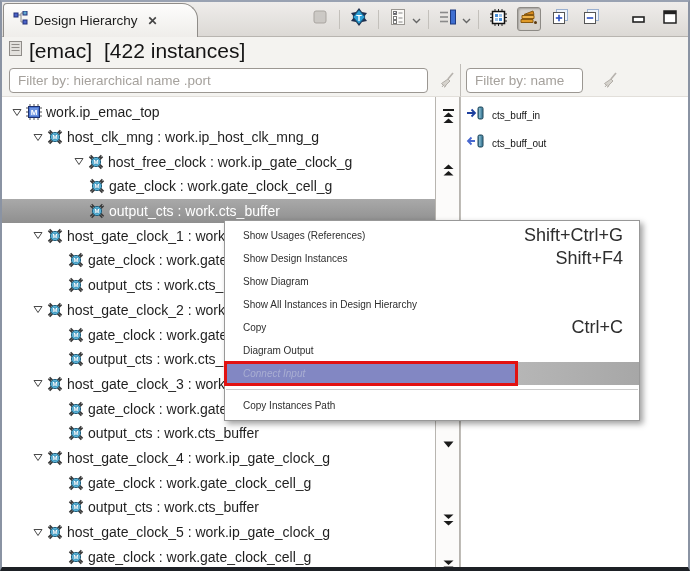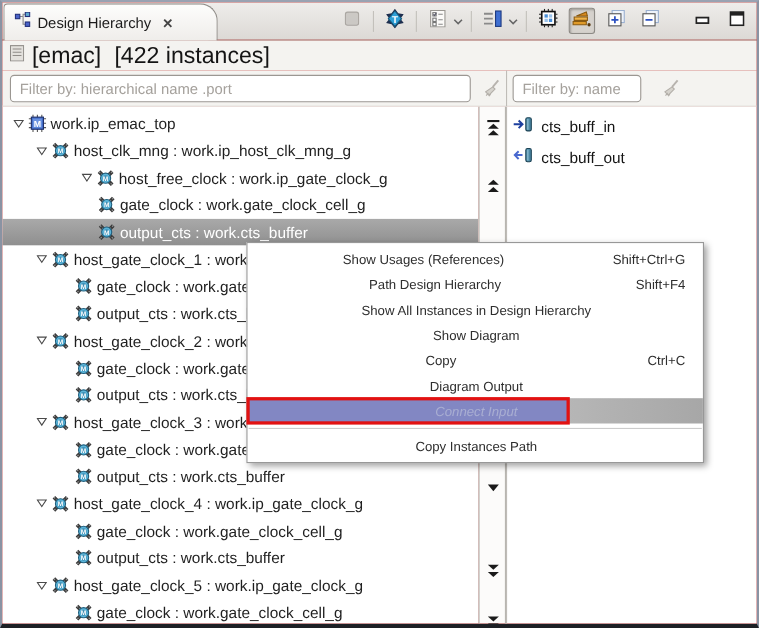--- a/index.html
+++ b/index.html
@@ -87,35 +87,35 @@
   }
   .navbtn { position:absolute; left:5px; width:14px; height:16px; display:flex; justify-content:center; cursor:pointer; }
   .nav-0 { top:12px; } .nav-1 { top:66px; } .nav-2 { top:337px; } .nav-3 { top:415px; } .nav-4 { top:463px; }
 
   
   .ports-panel {
     position:absolute; left:458px; top:95px; right:0; bottom:0;
     background:#fff; border-left:1px solid #bfbcb7; padding-top:4px;
   }
   .port-row { height:28px; display:flex; align-items:center; gap:6px; padding-left:5px; }
-  .port-label { font-size:14px; color:#141414; }
+  .port-label { font-size:10px; color:#141414; }
 
   
   .menu {
     position:absolute; left:222px; top:218px; width:416px;
     background:#ffffff; border:1px solid #989898;
     box-shadow:3px 3px 6px rgba(0,0,0,.38);
     padding:3px 0; z-index:10;
   }
   .mitem {
     position:relative; height:23px; display:flex; align-items:center;
     padding:0 16px 0 18px; cursor:pointer;
   }
-  .mlabel { font-size:12px; color:#2e2e2e; flex:1 1 auto;text-align:center; }
-  .mshortcut { font-size:12px; color:#2e2e2e; margin-left:30px; }
+  .mlabel { font-size:10px; color:#2e2e2e; flex:1 1 auto; }
+  .mshortcut { font-size:18px; color:#2e2e2e; margin-left:30px; }
   .msep { border-top:1px solid #cccccc; margin:4px 1px 4px 1px; }
   .mitem.disabled-hover { background:linear-gradient(to right,#8287c3 0px,#8287c3 291px,#b6b6b6 291px,#a7a7a7 100%);font-style:italic; }
   .mitem.disabled-hover .mlabel { color:#a9aed2; }
   .redbox {
     position:absolute; left:-1px; top:-1px; width:294px; height:25px;
     border:3px solid #e21212; z-index:12; pointer-events:none;
   }
 </style>
 </head>
 <body>
@@ -632,28 +632,28 @@
         <span class="port-label">cts_buff_out</span>
       </div>
     </div>
 
   <div class="menu">
       <div class="mitem">
         <span class="mlabel">Show Usages (References)</span>
         <span class="mshortcut">Shift+Ctrl+G</span>
       </div>
       <div class="mitem">
-        <span class="mlabel">Path Design Hierarchy</span>
+        <span class="mlabel">Show Design Instances</span>
         <span class="mshortcut">Shift+F4</span>
+      </div>
+      <div class="mitem">
+        <span class="mlabel">Show Diagram</span>
       </div>
       <div class="mitem">
         <span class="mlabel">Show All Instances in Design Hierarchy</span>
-      </div>
-      <div class="mitem">
-        <span class="mlabel">Show Diagram</span>
       </div>
       <div class="mitem">
         <span class="mlabel">Copy</span>
         <span class="mshortcut">Ctrl+C</span>
       </div>
       <div class="mitem">
         <span class="mlabel">Diagram Output</span>
       </div>
       <div class="mitem disabled-hover">
         <span class="mlabel">Connect Input</span>

